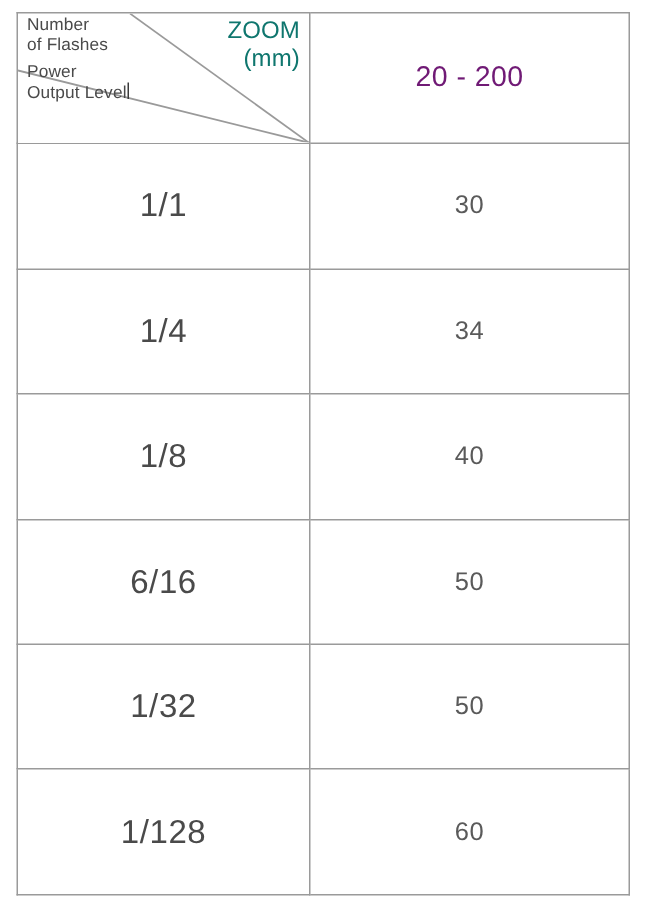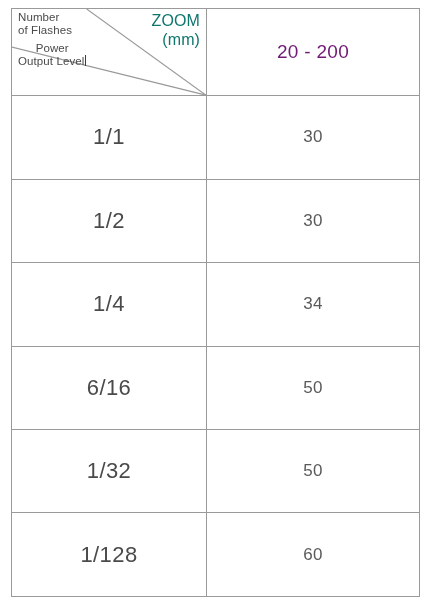--- a/index.html
+++ b/index.html
@@ -68,21 +68,21 @@
     letter-spacing: 0.1px;
   }
   .label-flashes {
     left: 6px;
     top: 2px;
     text-align: left;
   }
   .label-power {
     left: 6px;
     top: 33px;
-    text-align: center;
+    text-align: left;
   }
   .label-zoom {
     right: 6px;
     top: 2px;
     text-align: right;
     font-size: 16px;
     line-height: 19px;
     color: #0f766e;
   }
   .caret {
@@ -146,26 +146,26 @@
 (mm)</span>
         </td>
         <td class="zoom-range-cell">20 - 200</td>
       </tr>
 
       <tr class="data-row">
         <td class="power-cell">1/1</td>
         <td class="value-cell">30</td>
       </tr>
       <tr class="data-row">
-        <td class="power-cell">1/2</td>
-        <td class="value-cell">30</td>
+        <td class="power-cell">1/4</td>
+        <td class="value-cell">34</td>
       </tr>
       <tr class="data-row">
-        <td class="power-cell">1/4</td>
-        <td class="value-cell">34</td>
+        <td class="power-cell">1/8</td>
+        <td class="value-cell">40</td>
       </tr>
       <tr class="data-row">
         <td class="power-cell">6/16</td>
         <td class="value-cell">50</td>
       </tr>
       <tr class="data-row">
         <td class="power-cell">1/32</td>
         <td class="value-cell">50</td>
       </tr>
       <tr class="data-row">

